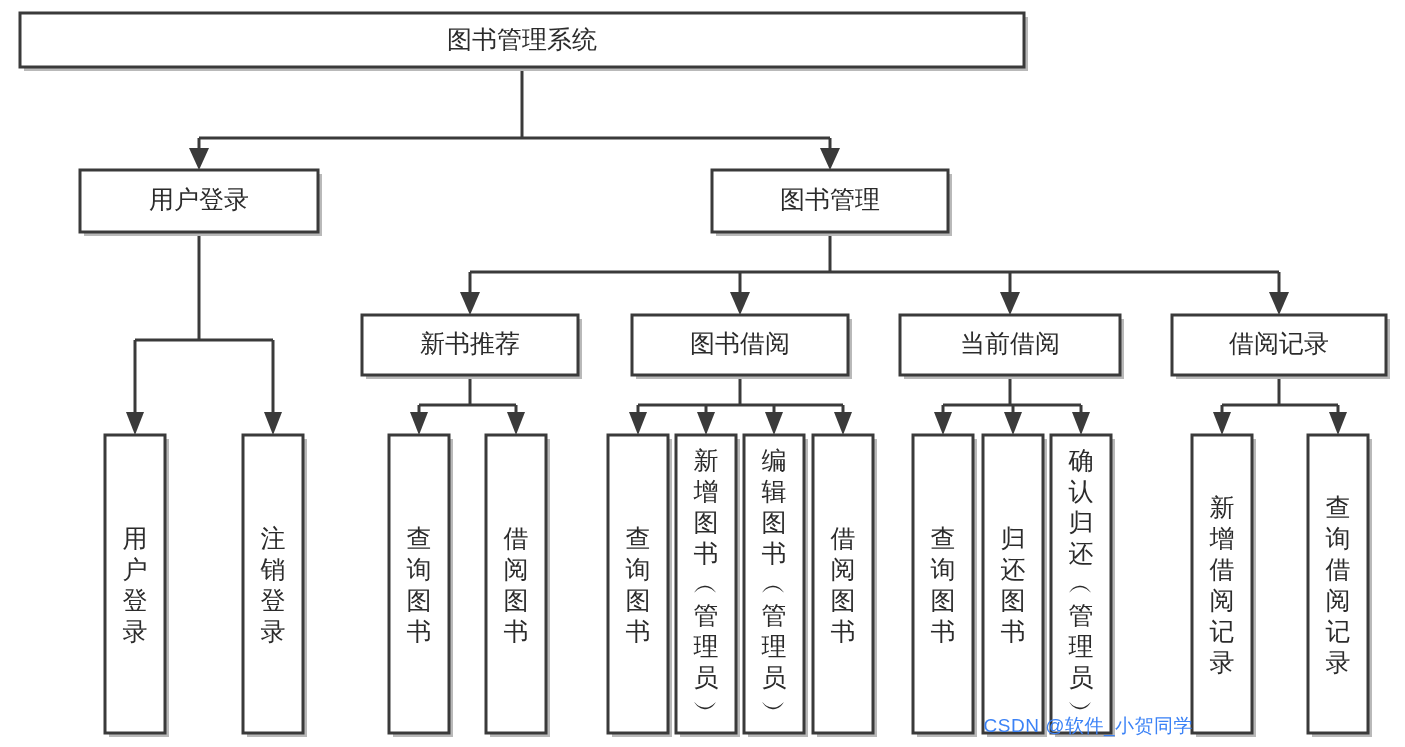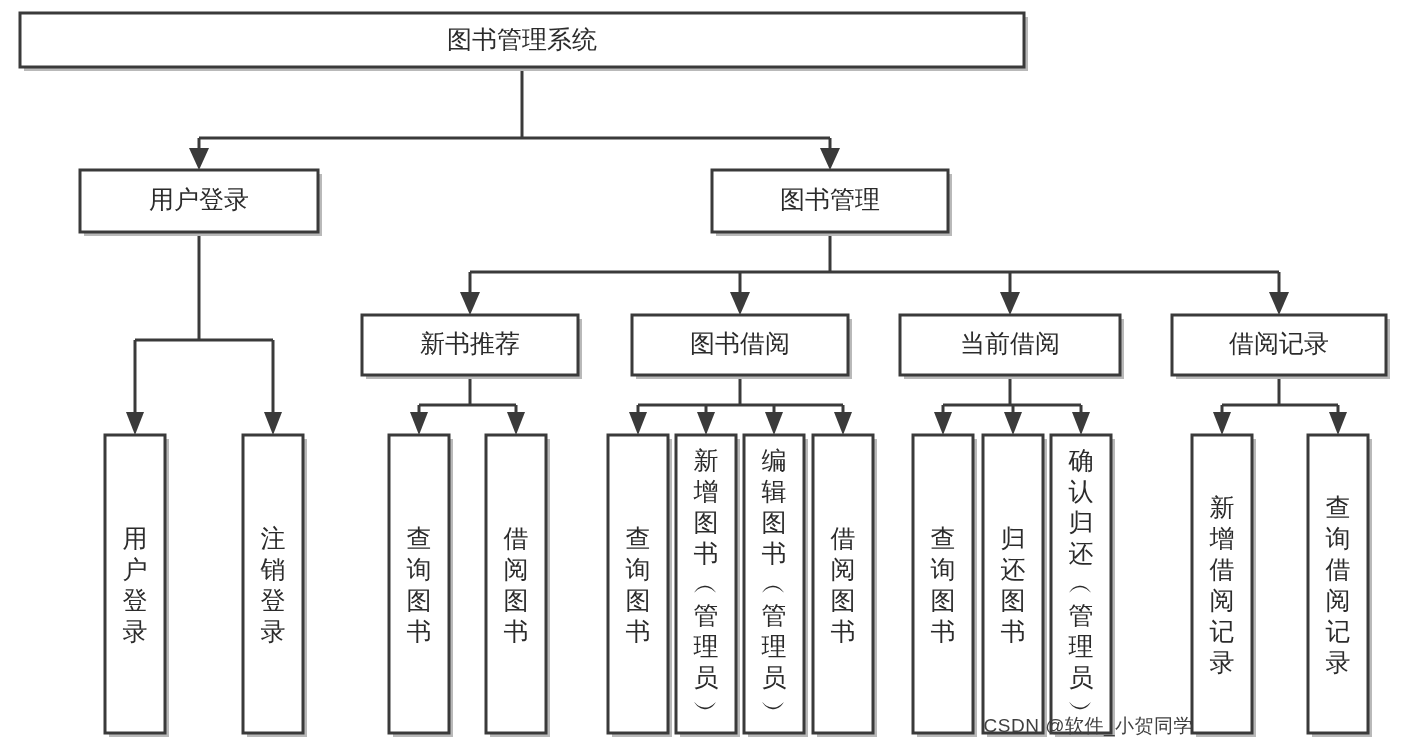--- a/index.html
+++ b/index.html
@@ -56,21 +56,21 @@
     font-size: 25px;
     fill: #2b2b2b;
     text-anchor: middle;
   }
   .watermark {
     position: absolute;
     right: 10px;
     bottom: 8px;
     font-family: "Liberation Sans", "DejaVu Sans", sans-serif;
     font-size: 19px;
-    color: #404040;
+    color: #3b82f6;
     letter-spacing: 0.5px;
     white-space: nowrap;
     user-select: none;
   }
 </style>
 </head>
 <body>
 
 <div id="diagram-root">
   <svg id="flow" viewBox="0 0 1405 747" xmlns="http://www.w3.org/2000/svg">

